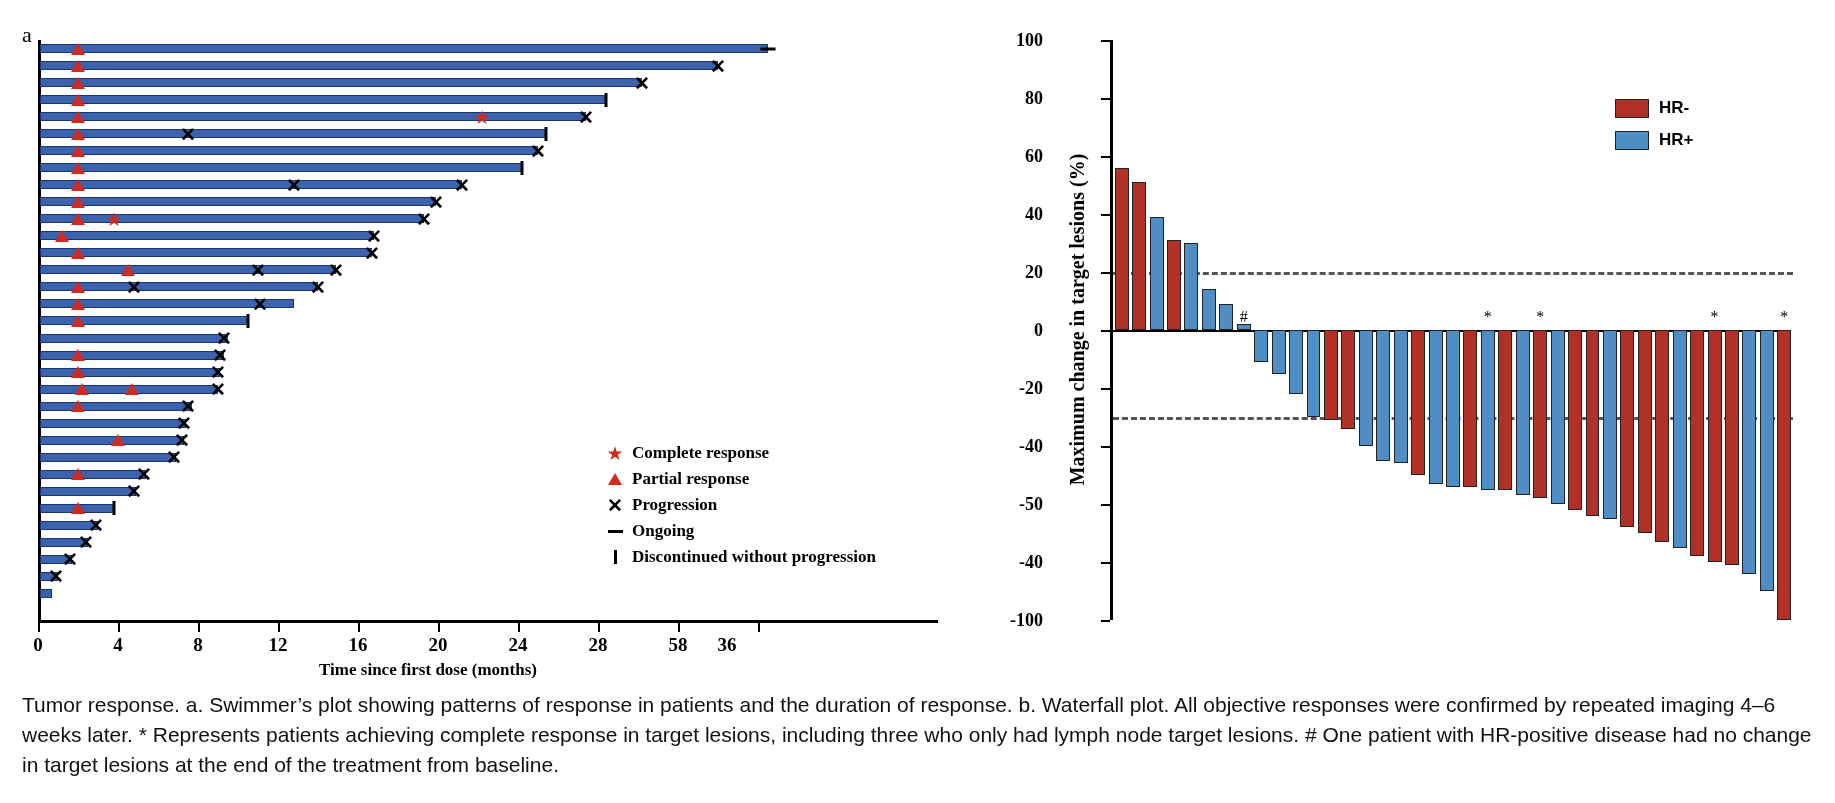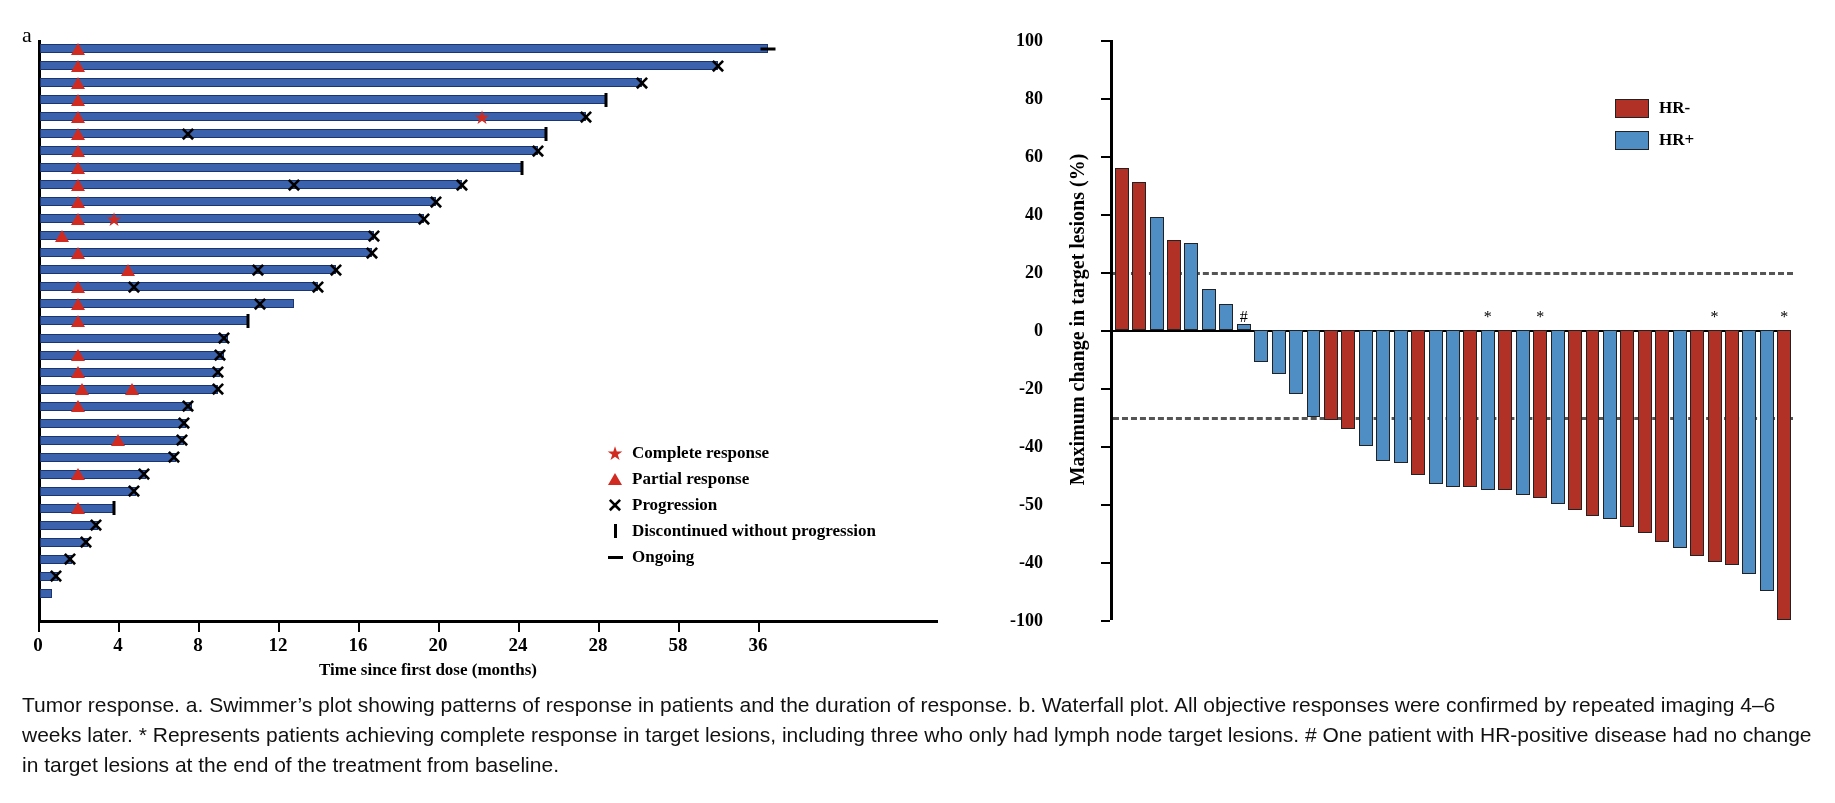--- a/index.html
+++ b/index.html
@@ -254,21 +254,21 @@
     margin-bottom: 12px;
   }
   .wf-legend-swatch {
     width: 34px;
     height: 19px;
     border: 1px solid #222;
     box-sizing: border-box;
     margin-right: 10px;
   }
   .wf-legend-label {
-    font-family: Liberation Serif, serif;
+    font-family: Liberation Sans, sans-serif;
     font-size: 17px;
     font-weight: bold;
   }
 
   
   #caption {
     position: absolute;
     left: 22px;
     top: 690px;
     width: 1790px;
@@ -400,21 +400,21 @@
           <div class="x-tick-label" style="left: 320px;">16</div>
           <div class="x-tick" style="left: 400px;"></div>
           <div class="x-tick-label" style="left: 400px;">20</div>
           <div class="x-tick" style="left: 480px;"></div>
           <div class="x-tick-label" style="left: 480px;">24</div>
           <div class="x-tick" style="left: 560px;"></div>
           <div class="x-tick-label" style="left: 560px;">28</div>
           <div class="x-tick" style="left: 640px;"></div>
           <div class="x-tick-label" style="left: 640px;">58</div>
           <div class="x-tick" style="left: 720px;"></div>
-          <div class="x-tick-label" style="left: 720px;">36</div>
+          <div class="x-tick-label" style="left: 689px;">36</div>
         </div>
       <div id="swim-x-title">Time since first dose (months)</div>
 
       <div id="swim-legend">
           <div class="legend-row">
             <div class="legend-sym">
               <div class="mk-star">★</div>
             </div>
             <div class="legend-label">Complete response</div>
           </div>
@@ -425,29 +425,29 @@
             <div class="legend-label">Partial response</div>
           </div>
           <div class="legend-row">
             <div class="legend-sym">
               <div class="mk-x">✕</div>
             </div>
             <div class="legend-label">Progression</div>
           </div>
           <div class="legend-row">
             <div class="legend-sym">
+              <div class="mk-ong"></div>
+            </div>
+            <div class="legend-label">Ongoing</div>
+          </div>
+          <div class="legend-row">
+            <div class="legend-sym">
               <div class="mk-disc"></div>
             </div>
             <div class="legend-label">Discontinued without progression</div>
-          </div>
-          <div class="legend-row">
-            <div class="legend-sym">
-              <div class="mk-ong"></div>
-            </div>
-            <div class="legend-label">Ongoing</div>
           </div>
         </div>
     </div>
   </div>
 
   <div id="panel-b">
 
     <div id="wf-plot">
       <div id="wf-axis-y"></div>
       <div class="wf-ylab-wrap" id="wf-yticks"></div>

